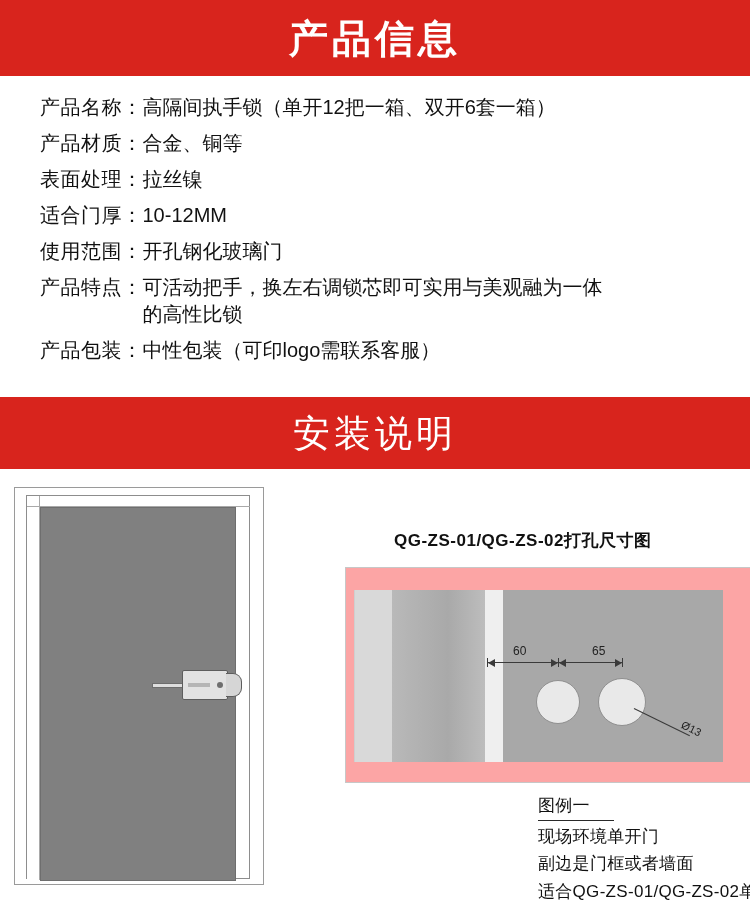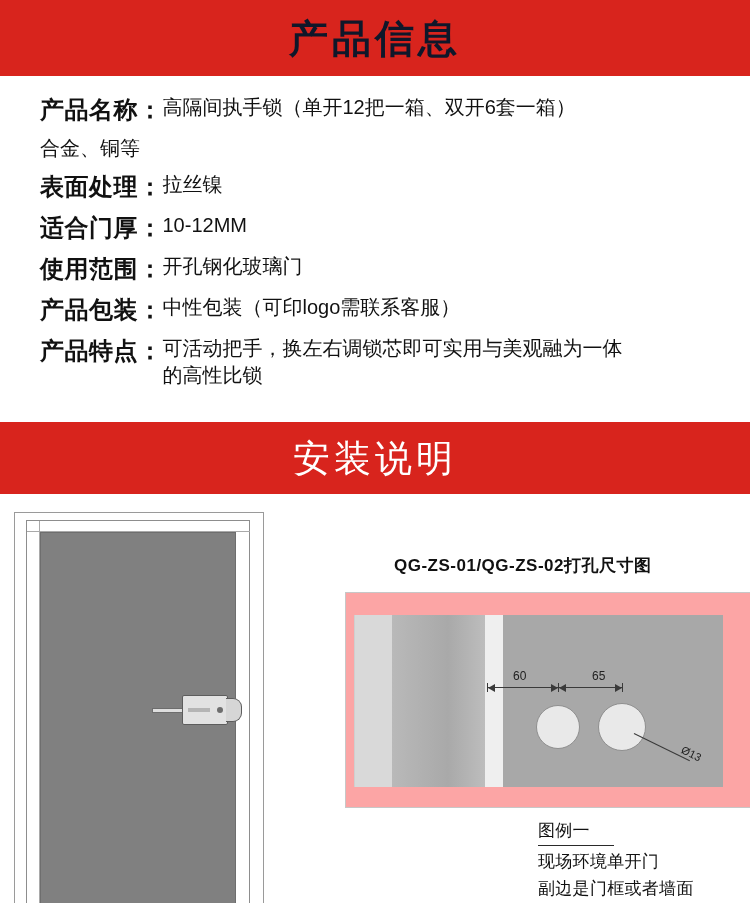--- a/index.html
+++ b/index.html
@@ -24,21 +24,21 @@
 
   
   .banner {
     background: #d8241d;
     height: 76px;
     display: flex;
     align-items: center;
     justify-content: center;
   }
   .banner-title {
-    color: #0f172a;
+    color: #ffffff;
     font-size: 39px;
     font-weight: bold;
     letter-spacing: 4px;
     line-height: 1;
   }
   .banner2 {
     background: #d8241d;
     height: 72px;
     display: flex;
     align-items: center;
@@ -56,22 +56,22 @@
   
   .specs {
     padding: 18px 0 10px 40px;
   }
   .spec-row {
     display: flex;
     align-items: flex-start;
     margin-bottom: 9px;
   }
   .spec-label {
-    font-size: 24px;
-    font-weight: bold;
+    font-size: 20px;
+    font-weight: normal;
     color: #111111;
     white-space: nowrap;
     flex: 0 0 auto;
     letter-spacing: 0.5px;
   }
   .spec-value {
     font-size: 20px;
     color: #111111;
     line-height: 1.35;
     max-width: 520px;
@@ -345,49 +345,50 @@
   </div>
 
   <div class="specs">
 
     <div class="spec-row">
       <div class="spec-label">产品名称：</div>
       <div class="spec-value">高隔间执手锁（单开12把一箱、双开6套一箱）</div>
     </div>
 
     <div class="spec-row">
+      <div class="spec-label">产品材质：</div>
       <div class="spec-value">合金、铜等</div>
     </div>
 
     <div class="spec-row">
       <div class="spec-label">表面处理：</div>
       <div class="spec-value">拉丝镍</div>
     </div>
 
     <div class="spec-row">
       <div class="spec-label">适合门厚：</div>
       <div class="spec-value">10-12MM</div>
     </div>
 
     <div class="spec-row">
       <div class="spec-label">使用范围：</div>
       <div class="spec-value">开孔钢化玻璃门</div>
-    </div>
-
-    <div class="spec-row">
-      <div class="spec-label">产品包装：</div>
-      <div class="spec-value">中性包装（可印logo需联系客服）</div>
     </div>
 
     <div class="spec-row">
       <div class="spec-label">产品特点：</div>
       <div class="spec-value">
         <span>可活动把手，换左右调锁芯即可实用与美观融为一体</span>
         <span class="cont">的高性比锁</span>
       </div>
+    </div>
+
+    <div class="spec-row">
+      <div class="spec-label">产品包装：</div>
+      <div class="spec-value">中性包装（可印logo需联系客服）</div>
     </div>
 
   </div>
 
   <div class="banner2">
     <div class="banner2-title">安装说明</div>
   </div>
 
   <div class="illus">
 

